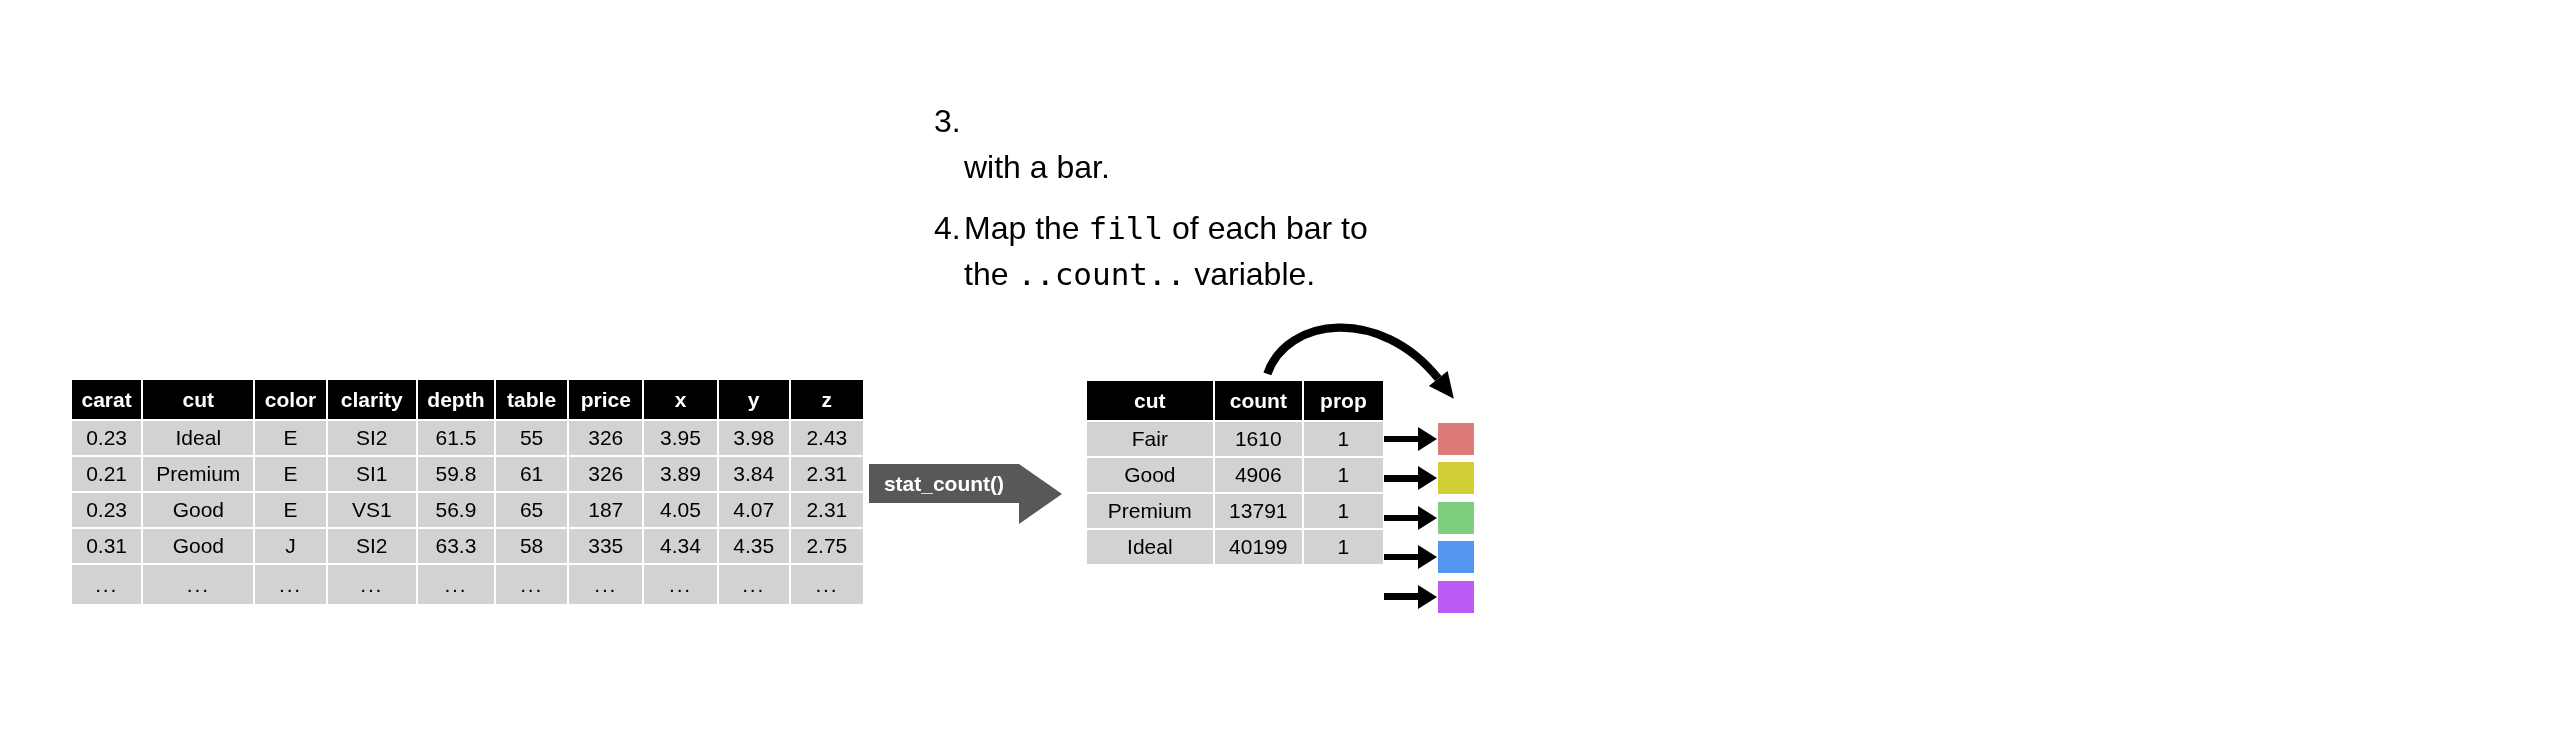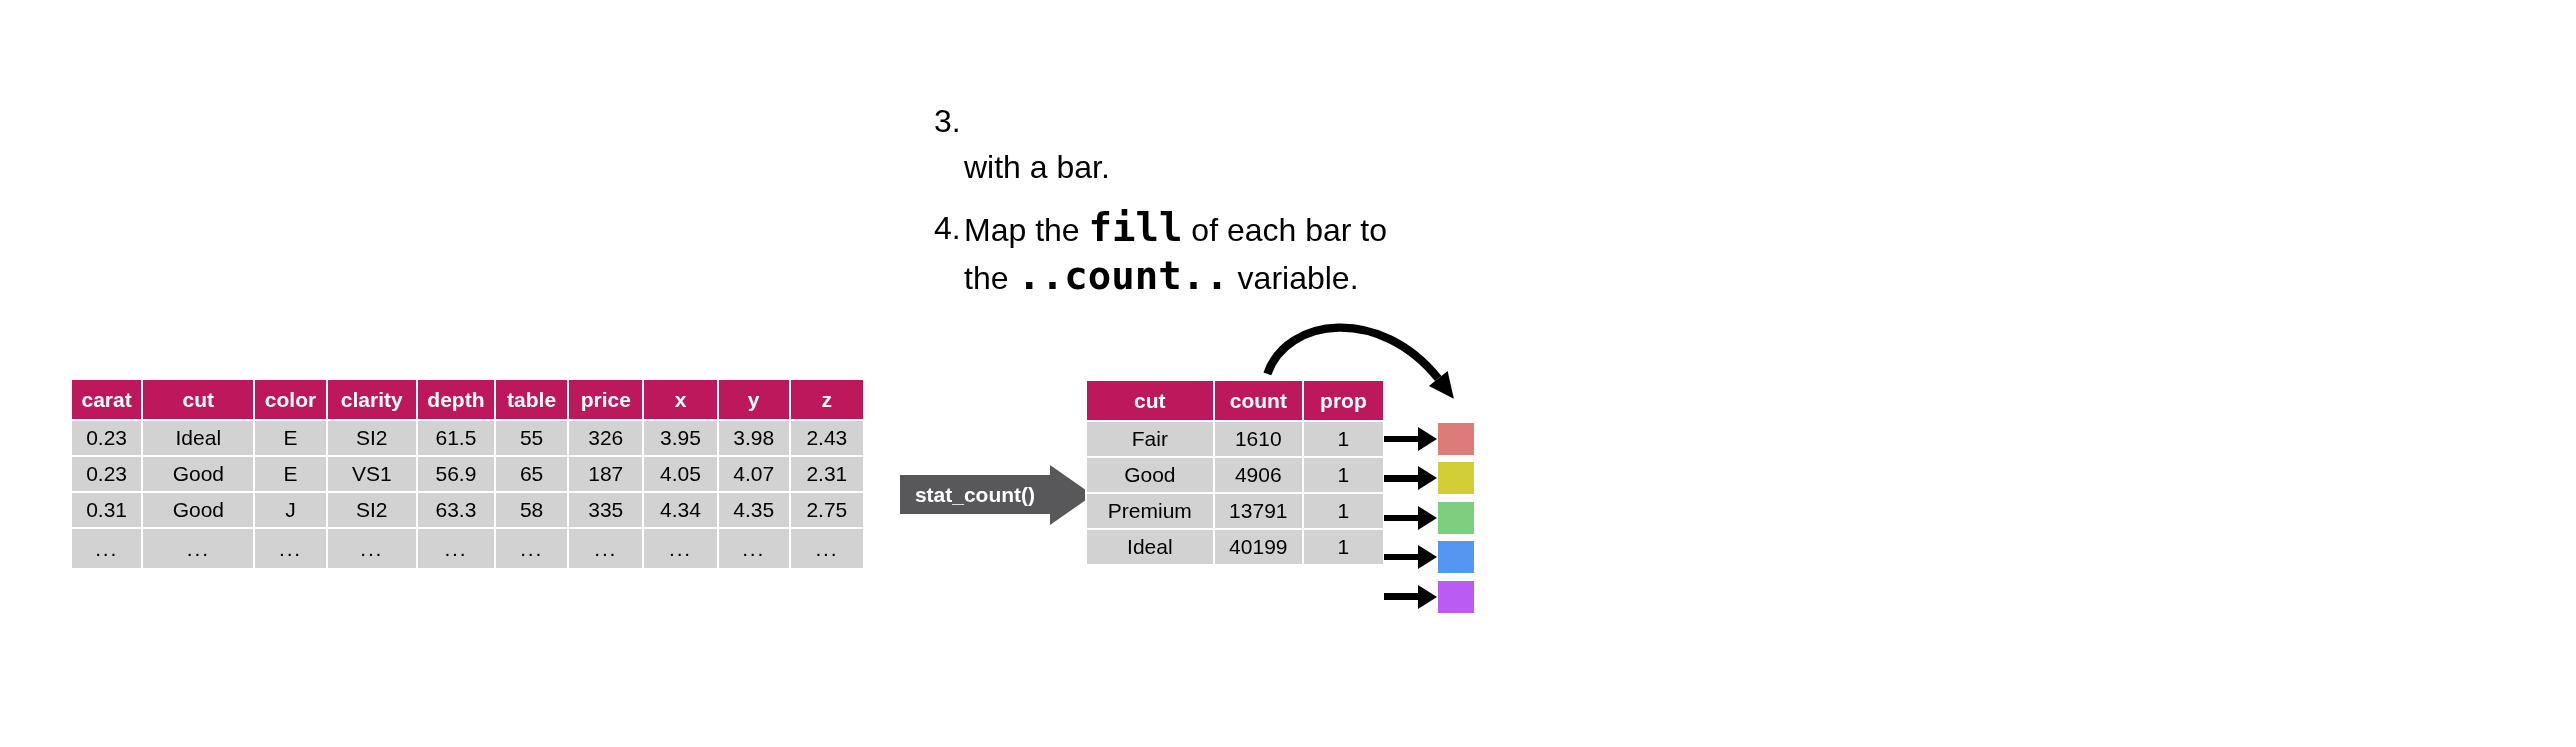--- a/index.html
+++ b/index.html
@@ -7,38 +7,38 @@
     position:relative;width:2576px;height:747px;background:#ffffff;
     font-family:"Liberation Sans",sans-serif;color:#000;overflow:hidden;
   }
 
   
   .instructions{position:absolute;left:934px;top:98px;font-size:32px;line-height:46px;}
   .instr-item{display:flex;}
   .instr-item + .instr-item{margin-top:14.7px;}
   .instr-num{width:30px;flex:none;}
   .instr-body{white-space:nowrap;}
-  .mono{font-family:"DejaVu Sans Mono",monospace;font-weight:bold;font-size:39px;}
+  .mono{font-family:"DejaVu Sans Mono",monospace;font-weight:normal;font-size:31px;}
 
   
   table.data-table{position:absolute;border-collapse:collapse;table-layout:fixed;}
   table.data-table th{
-    background:#be185d;color:#ffffff;font-weight:bold;font-size:21px;
+    background:#000000;color:#ffffff;font-weight:bold;font-size:21px;
     border:2.8px solid #ffffff;text-align:center;padding:0;height:39px;
   }
   table.data-table td{
     background:#d2d2d2;color:#000;font-size:21px;
     border:2.8px solid #ffffff;text-align:center;padding:0;height:34px;
   }
   table.diamonds{left:70px;top:378px;width:795px;}
   table.diamonds tbody tr:last-child td{height:39px;letter-spacing:1.8px;}
   table.summary{left:1085px;top:379px;width:300px;}
 
   
-  .stat-arrow{position:absolute;left:900px;top:464px;height:61px;display:flex;align-items:center;}
+  .stat-arrow{position:absolute;left:869px;top:464px;height:61px;display:flex;align-items:flex-start;}
   .stat-rect{
     width:150px;height:39px;background:#58585a;color:#ffffff;
     font-weight:bold;font-size:21px;display:flex;align-items:center;justify-content:center;
   }
   .stat-head{
     width:0;height:0;
     border-left:43px solid #58585a;border-top:30px solid transparent;border-bottom:30px solid transparent;
   }
 
   
@@ -105,20 +105,32 @@
           <td>E</td>
           <td>SI2</td>
           <td>61.5</td>
           <td>55</td>
           <td>326</td>
           <td>3.95</td>
           <td>3.98</td>
           <td>2.43</td>
         </tr>
         <tr>
+          <td>0.21</td>
+          <td>Premium</td>
+          <td>E</td>
+          <td>SI1</td>
+          <td>59.8</td>
+          <td>61</td>
+          <td>326</td>
+          <td>3.89</td>
+          <td>3.84</td>
+          <td>2.31</td>
+        </tr>
+        <tr>
           <td>0.23</td>
           <td>Good</td>
           <td>E</td>
           <td>VS1</td>
           <td>56.9</td>
           <td>65</td>
           <td>187</td>
           <td>4.05</td>
           <td>4.07</td>
           <td>2.31</td>

